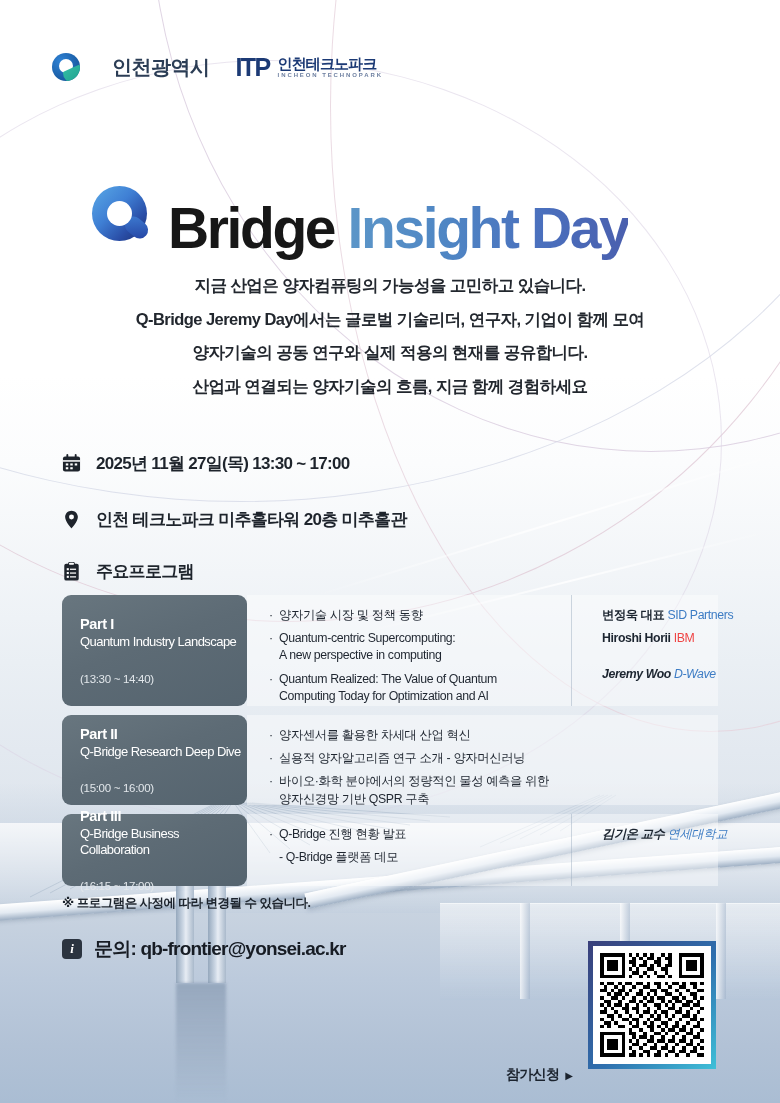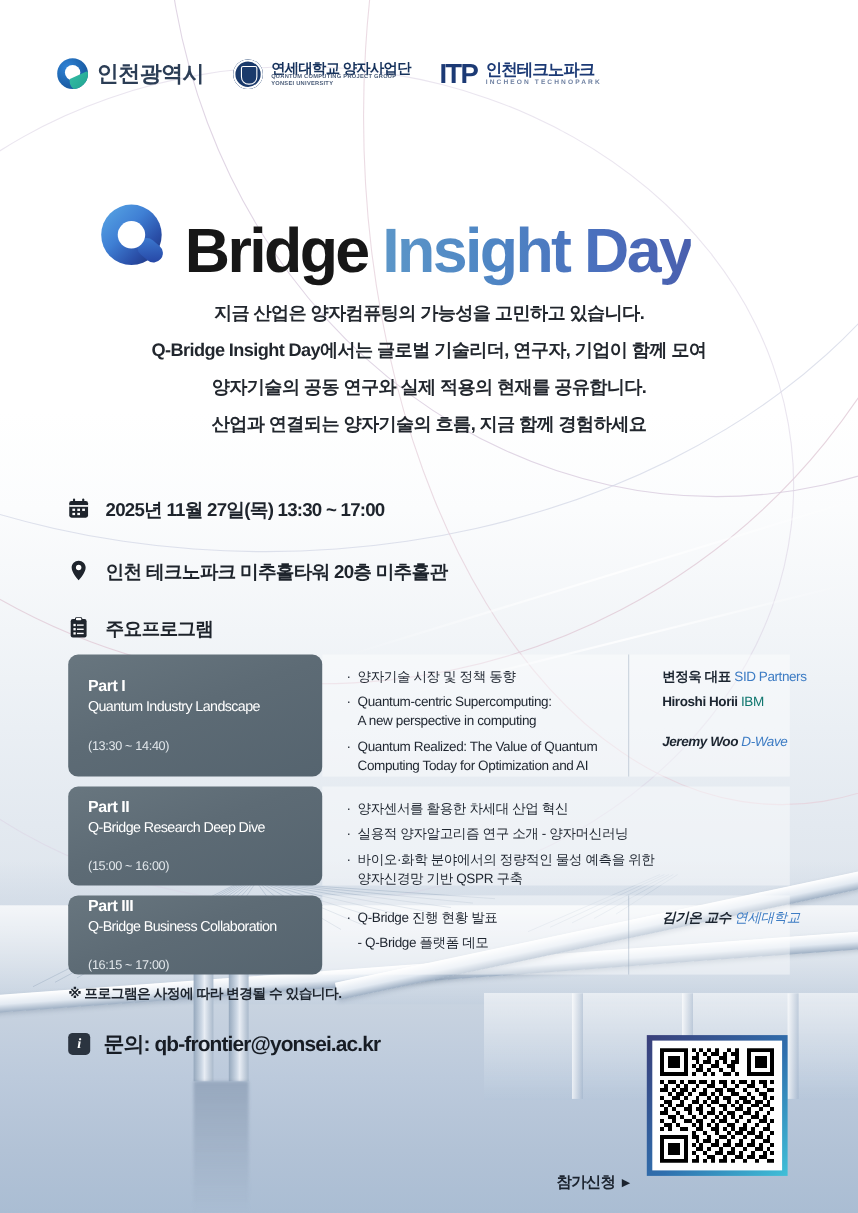--- a/index.html
+++ b/index.html
@@ -141,21 +141,21 @@
   }
   .ic-mark::before{
     content:"";position:absolute;left:7px;top:6px;width:14px;height:14px;border-radius:50%;
     background:#ffffff;
   }
   .ic-mark::after{
     content:"";position:absolute;right:-3px;bottom:-2px;width:20px;height:20px;border-radius:50%;
     background:linear-gradient(135deg,#37c0a8,#1d9f8c);
     clip-path:polygon(0 45%,100% 0,100% 100%,0 100%);
   }
-  .ic-text{font-size:20px;font-weight:700;color:#2b3d55;letter-spacing:-.5px;}
+  .ic-text{font-size:20px;font-weight:700;color:#2b3d55;letter-spacing:-.5px;margin-left:24px;}
 
   .ys-mark{
     width:27px;height:27px;border-radius:50%;
     background:#1a3a6b;position:relative;flex:none;
     box-shadow:inset 0 0 0 2px #ffffff, inset 0 0 0 3.5px #1a3a6b;
   }
   .ys-mark::before{
     content:"";position:absolute;left:7px;top:6px;width:13px;height:15px;
     border:1.6px solid #ffffff;border-radius:2px 2px 7px 7px;
   }
@@ -206,37 +206,37 @@
     position:absolute;left:0;top:277px;width:780px;
     text-align:center;
     color:#22272e;
     font-size:16.5px;font-weight:600;letter-spacing:-.55px;line-height:1;
   }
   .intro p{margin:0 0 17px 0;}
 
   
   .info{
     position:absolute;left:62px;
-    display:flex;gap:15px;
+    display:flex;align-items:center;gap:15px;
     font-size:17px;font-weight:700;color:#1e242c;letter-spacing:-.7px;
   }
   .info-date{top:452px;}
   .info-place{top:508px;}
   .info-prog{top:560px;}
   .info .ico{width:19px;height:21px;flex:none;display:block;}
 
   
   .prog{
     position:absolute;left:62px;top:595px;width:656px;
   }
   .prow{
     display:flex;align-items:stretch;margin-bottom:9px;position:relative;
   }
   .pbox{
-    width:231px;flex:none;border-radius:9px;
+    width:185px;flex:none;border-radius:9px;
     background:linear-gradient(160deg,#68767f 0%,#5d6b75 45%,#55646f 100%);
     color:#ffffff;padding:0 0 0 18px;
     display:flex;flex-direction:column;justify-content:center;
     box-sizing:border-box;
   }
   .pbox .pn{font-size:14.5px;font-weight:800;letter-spacing:-.4px;margin-bottom:2px;}
   .pbox .pt{font-size:13px;font-weight:500;letter-spacing:-.55px;line-height:1.25;}
   .pbox .ph{font-size:11.5px;font-weight:400;letter-spacing:-.3px;margin-top:22px;color:#e2e7eb;}
 
   .pmid{
@@ -364,28 +364,20 @@
     <div class="glass-col" style="left:716px"></div>
   </div>
 
   <div class="logo-bar">
 
     <div class="logo">
       <span class="ic-mark"></span>
       <span class="ic-text">인천광역시</span>
     </div>
 
-    <div class="logo">
-      <span class="ys-mark"></span>
-      <span class="ys-text">
-        <span class="ys-kr">연세대학교 양자사업단</span>
-        <span class="ys-en1">QUANTUM COMPUTING PROJECT GROUP</span>
-        <span class="ys-en2">YONSEI UNIVERSITY</span>
-      </span>
-    </div>
 
     <div class="logo">
       <span class="itp-mark">ITP</span>
       <span class="itp-text">
         <span class="itp-kr">인천테크노파크</span>
         <span class="itp-en">INCHEON TECHNOPARK</span>
       </span>
     </div>
   </div>
 
@@ -396,21 +388,21 @@
       <span class="q-hole"></span>
     </span>
     <span class="title-text">
       <span class="t-bridge">Bridge</span>
       <span class="t-insight">Insight Day</span>
     </span>
   </div>
 
   <div class="intro">
     <p>지금 산업은 양자컴퓨팅의 가능성을 고민하고 있습니다.</p>
-    <p>Q-Bridge Insight Day에서는  글로벌 기술리더, 연구자, 기업이 함께 모여</p>
+    <p>Q-Bridge Jeremy Day에서는  글로벌 기술리더, 연구자, 기업이 함께 모여</p>
     <p>양자기술의 공동 연구와 실제 적용의 현재를 공유합니다.</p>
     <p>산업과 연결되는 양자기술의 흐름, 지금 함께 경험하세요</p>
   </div>
 
   <div class="info info-date">
     <svg class="ico" viewBox="0 0 20 21">
       <rect x="1" y="3" width="18" height="16" rx="2.2" fill="#1e242c"></rect>
       <rect x="1" y="7" width="18" height="1.6" fill="#ffffff"></rect>
       <rect x="4.6" y="0.6" width="2" height="4" rx="1" fill="#1e242c"></rect>
       <rect x="13.4" y="0.6" width="2" height="4" rx="1" fill="#1e242c"></rect>
@@ -462,21 +454,21 @@
         <ul>
           <li><span class="bul">·</span><span>양자기술 시장 및 정책 동향</span></li>
           <li><span class="bul">·</span><span style="white-space:pre-line">Quantum-centric Supercomputing:
 A new perspective in computing</span></li>
           <li><span class="bul">·</span><span style="white-space:pre-line">Quantum Realized: The Value of Quantum
 Computing Today for Optimization and AI</span></li>
         </ul>
       </div>
       <div class="pspk">
         <div class="sp"><span class="nm">변정욱 대표</span> <span class="org" style="color: rgb(61, 124, 196);">SID Partners</span></div>
-        <div class="sp"><span class="nm">Hiroshi Horii</span> <span class="org" style="color: #0f766e; text-align: right;">IBM</span></div>
+        <div class="sp"><span class="nm">Hiroshi Horii</span> <span class="org" style="color: #ef4444; text-align: right;">IBM</span></div>
         <div class="sp spacer"></div>
         <div class="sp"><span class="nm">Jeremy Woo</span> <span class="org" style="color: rgb(61, 124, 196);">D-Wave</span></div>
       </div>
     </div>
 
     <div class="prow" style="height:90px">
       <div class="pbox">
         <span class="pn">Part II</span>
         <span class="pt">Q-Bridge Research Deep Dive</span>
         <span class="ph">(15:00 ~ 16:00)</span>

